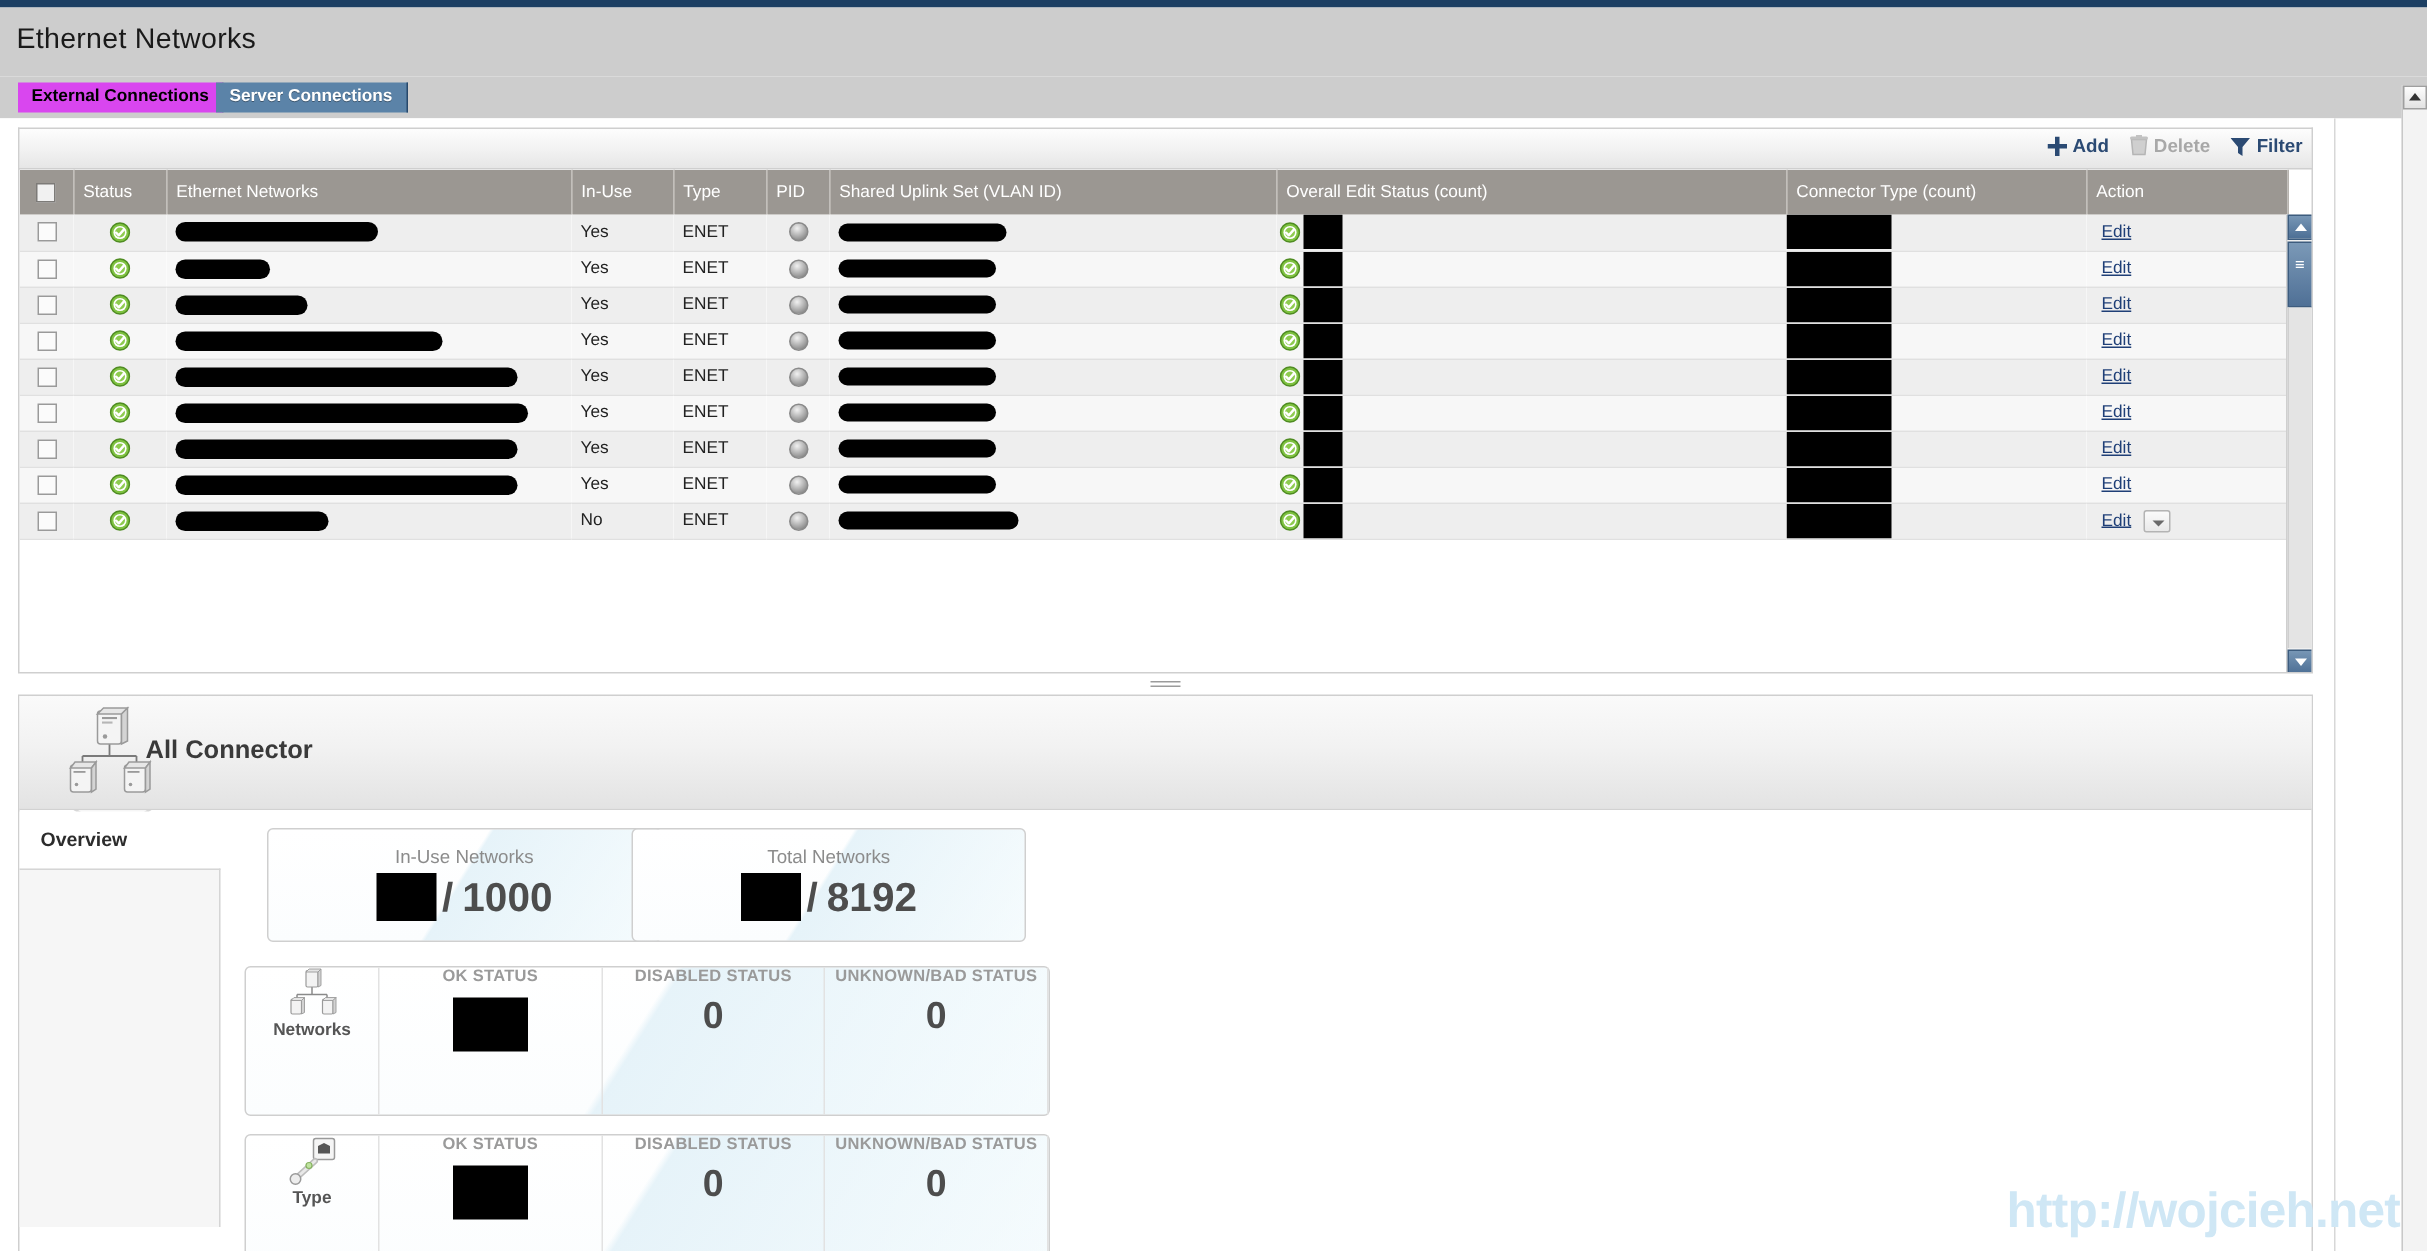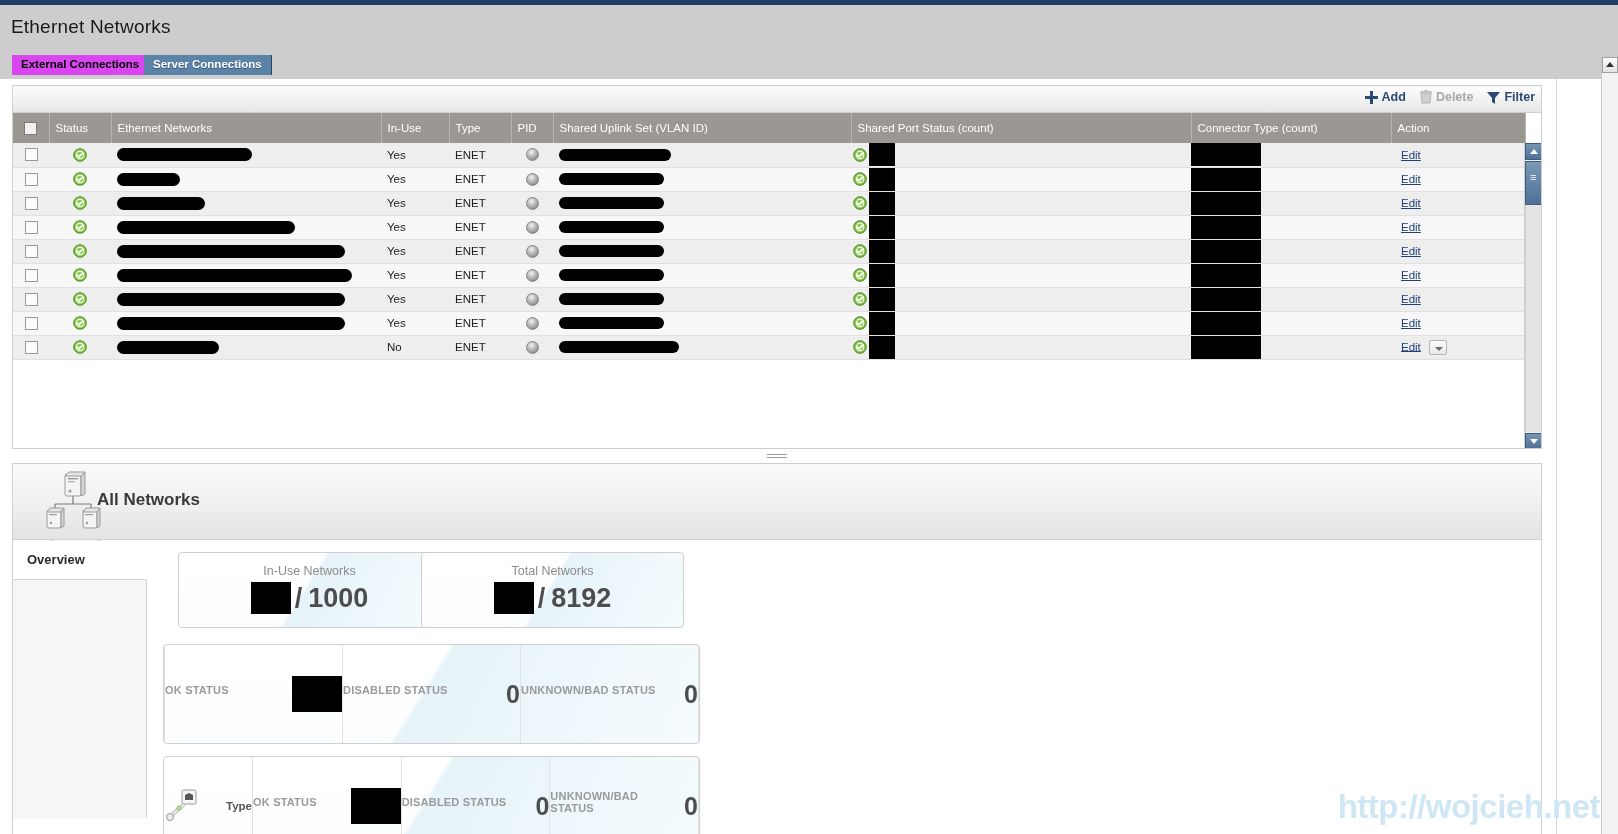--- a/index.html
+++ b/index.html
@@ -302,22 +302,22 @@
   }
   .kpi-value .slash { margin: 0 6px 0 4px; }
 
   .statcard { left: 0; width: 537px; height: 100px; }
   .statcard.nets { top: 92px; }
   .statcard.ports { top: 204px; }
   .sc-grid { display: flex; height: 100%; }
   .sc-col {
     flex: 1; position: relative;
     border-left: 1px solid #e2e2e2;
-    display: flex; flex-direction: row;
-    align-items: center; justify-content: space-between;
+    display: flex; flex-direction: column;
+    align-items: center; justify-content: flex-start;
   }
   .sc-col.first { border-left: none; flex: 0 0 88px; }
   .sc-col.last { border-right: 1px solid #e2e2e2; }
   .sc-icon { width: 34px; height: 34px; margin-bottom: 2px; }
   .sc-icon-label {
     font-size: 11.5px; font-weight: bold; color: #555;
   }
   .sc-title {
     font-size: 11px; font-weight: bold; color: #9a9a9a;
     letter-spacing: .2px; margin-bottom: 8px;
@@ -446,21 +446,21 @@
         <tr>
           <th class="sel">
             <span class="chk hdr"></span>
           </th>
           <th>Status</th>
           <th>Ethernet Networks</th>
           <th>In-Use</th>
           <th>Type</th>
           <th>PID</th>
           <th>Shared Uplink Set (VLAN ID)</th>
-          <th>Shared Port Status (count)</th>
+          <th>Overall Edit Status (count)</th>
           <th>Connector Type (count)</th>
           <th>Action</th>
         </tr>
       </thead>
       <tbody>
           <tr class="r-odd">
             <td class="sel"><span class="chk"></span></td>
             <td style="text-align:center"><span class="ok-dot"><svg width="14" height="14" viewBox="0 0 14 14">
                   <circle cx="7" cy="7" r="6.3" fill="#7fc241" stroke="#4f8c22" stroke-width="1"></circle>
                   <circle cx="7" cy="7" r="4.4" fill="#ffffff"></circle>
@@ -702,21 +702,21 @@
 
           <g>
             <rect x="42" y="40" width="14" height="18" rx="2" fill="#f4f4f4" stroke="#9a9a9a"></rect>
             <path d="M42 42 L45 38 L59 38 L56 42 z" fill="#e6e6e6" stroke="#9a9a9a"></path>
             <path d="M56 42 L59 38 L59 56 L56 58 z" fill="#d4d4d4" stroke="#9a9a9a"></path>
             <rect x="44" y="44" width="8" height="1.2" fill="#9a9a9a"></rect>
             <circle cx="46" cy="53" r="1.2" fill="#9a9a9a"></circle>
           </g>
         </svg>
       </div>
-      <div class="detail-title">All Networks</div>
+      <div class="detail-title">All Connector</div>
       <div class="notch"></div>
       <div class="notch-in"></div>
     </div>
 
     <div class="vtabs">
       <div class="vtab">
         <span>Overview</span>
       </div>
       <div class="vtab-rest"></div>
     </div>
@@ -736,20 +736,43 @@
         <div class="kpi-label">Total Networks</div>
         <div class="kpi-value">
           <span class="redact-sq"></span>
           <span class="slash">/</span>
           <span>8192</span>
         </div>
       </div>
 
       <div class="card statcard nets">
         <div class="sc-grid">
+          <div class="sc-col first">
+            <span class="sc-icon">
+              <svg width="34" height="34" viewBox="0 0 34 34">
+                <path d="M17 13 L17 18 M7 18 L27 18 M7 18 L7 21 M27 18 L27 21" stroke="#8a8a8a" stroke-width="1" fill="none"></path>
+                <g>
+                  <rect x="13" y="2" width="8" height="11" rx="1" fill="#f3f3f3" stroke="#9a9a9a" stroke-width=".8"></rect>
+                  <path d="M13 3 L15 1 L23 1 L21 3 z" fill="#e4e4e4" stroke="#9a9a9a" stroke-width=".6"></path>
+                  <path d="M21 3 L23 1 L23 12 L21 13 z" fill="#d2d2d2" stroke="#9a9a9a" stroke-width=".6"></path>
+                </g>
+                <g>
+                  <rect x="3" y="21" width="7" height="10" rx="1" fill="#f3f3f3" stroke="#9a9a9a" stroke-width=".8"></rect>
+                  <path d="M3 22 L5 20 L12 20 L10 22 z" fill="#e4e4e4" stroke="#9a9a9a" stroke-width=".6"></path>
+                  <path d="M10 22 L12 20 L12 30 L10 31 z" fill="#d2d2d2" stroke="#9a9a9a" stroke-width=".6"></path>
+                </g>
+                <g>
+                  <rect x="24" y="21" width="7" height="10" rx="1" fill="#f3f3f3" stroke="#9a9a9a" stroke-width=".8"></rect>
+                  <path d="M24 22 L26 20 L33 20 L31 22 z" fill="#e4e4e4" stroke="#9a9a9a" stroke-width=".6"></path>
+                  <path d="M31 22 L33 20 L33 30 L31 31 z" fill="#d2d2d2" stroke="#9a9a9a" stroke-width=".6"></path>
+                </g>
+              </svg>
+            </span>
+            <span class="sc-icon-label">Networks</span>
+          </div>
           <div class="sc-col">
             <div class="sc-title">OK STATUS</div>
             <div class="sc-val">
               <span class="redact-sq"></span>
             </div>
           </div>
           <div class="sc-col">
             <div class="sc-title">DISABLED STATUS</div>
             <div class="sc-val">0</div>
           </div>

